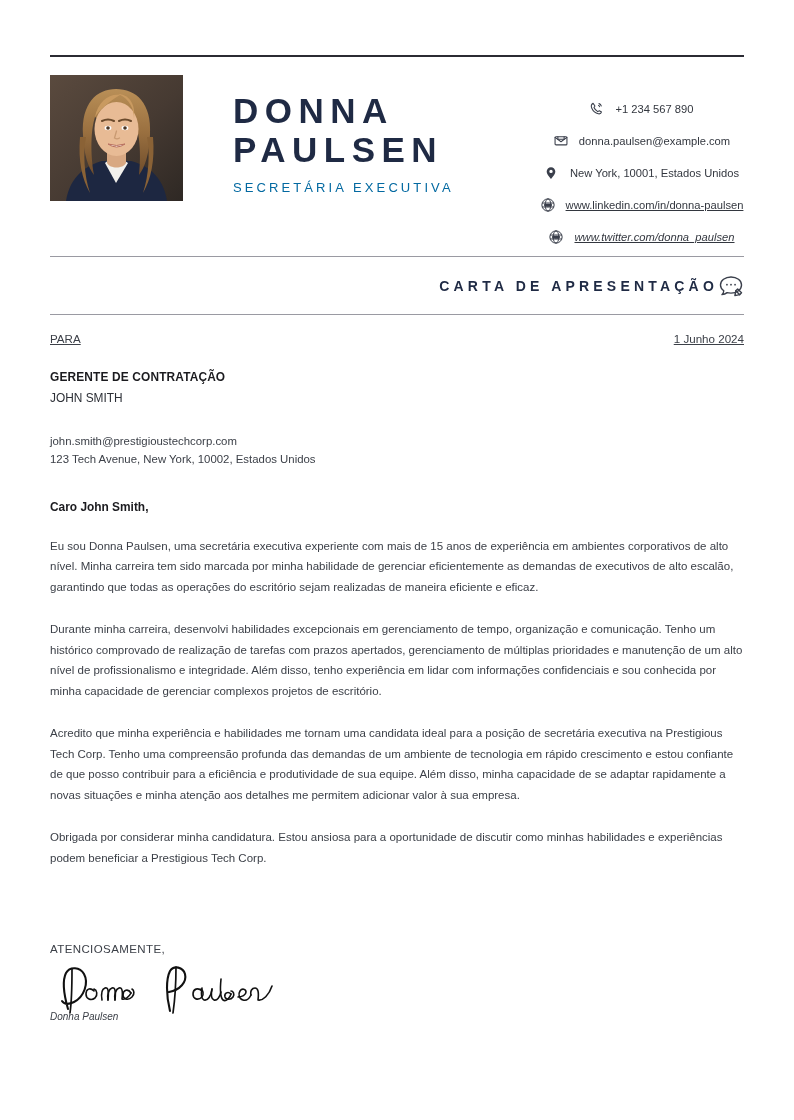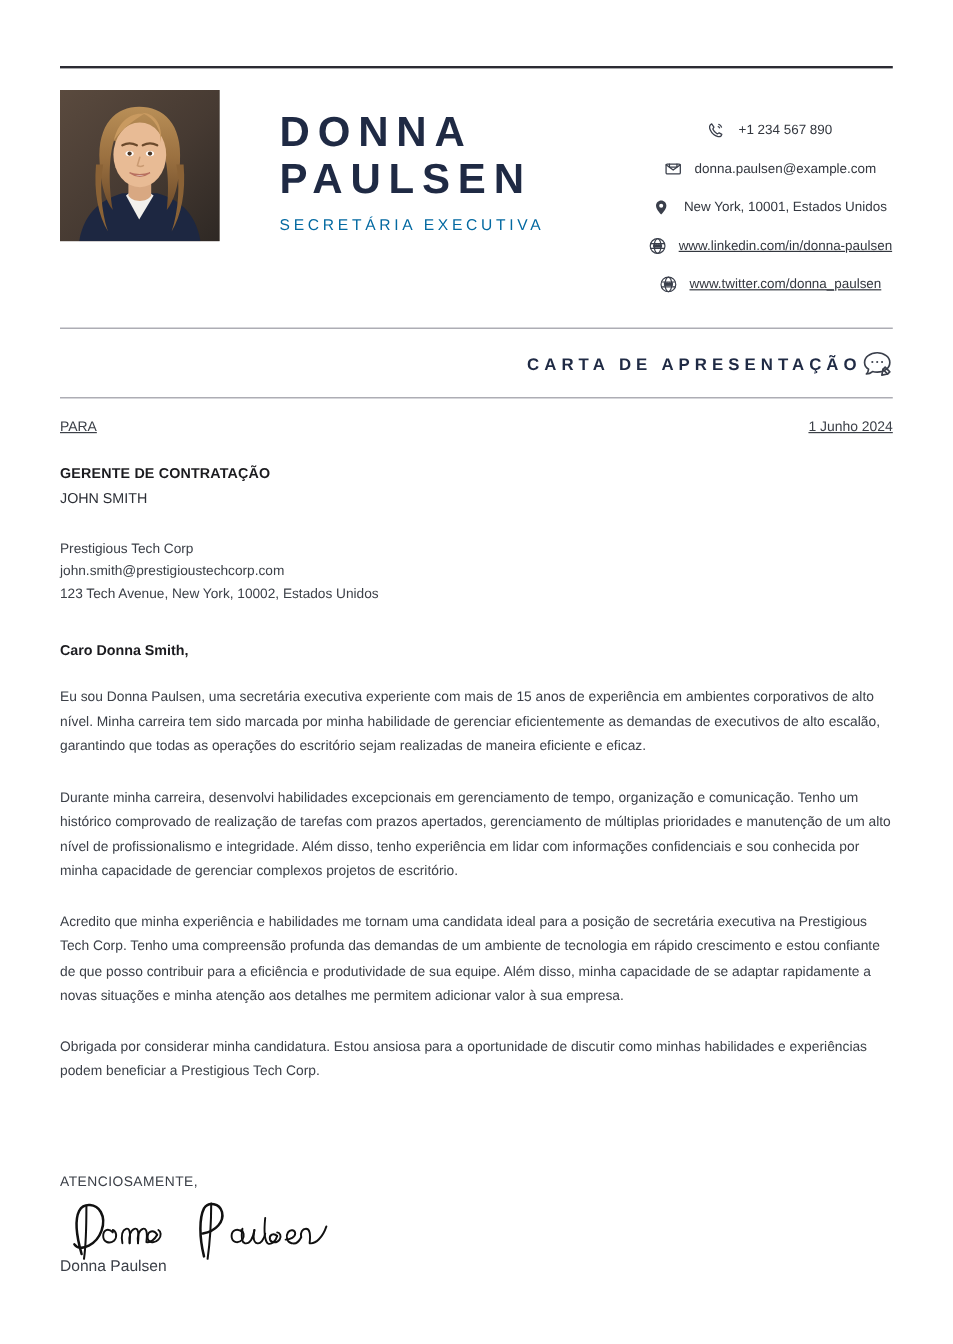--- a/index.html
+++ b/index.html
@@ -77,21 +77,21 @@
     margin-left: auto;
     width: 205px;
     padding-top: 26px;
   }
   .contact-row {
     display: flex;
     align-items: flex-start;
     margin-bottom: 15px;
     justify-content: center;
   }
-  .contact-row:last-child { margin-bottom: 17px; }
+  .contact-row:last-child { margin-bottom: 0; font-style: italic; }
   .contact-icon {
     flex: 0 0 26px;
     width: 26px;
     height: 17px;
     display: flex;
     align-items: flex-start;
     justify-content: flex-start;
     color: #3a3f4b;
   }
   .contact-icon svg { display: block; }
@@ -174,23 +174,24 @@
     font-size: 11.5px;
     letter-spacing: 0.4px;
     color: #3c4048;
   }
   .signature-mark {
     margin-top: 6px;
     height: 54px;
   }
   .signature-mark svg { display: block; }
   .sign-name {
-    font-size: 13px;
+    font-size: 10px;
     color: #3c4048;
     margin-top: -4px;
+    font-style: italic;
   }
 </style>
 </head>
 <body>
 
 <div class="page">
 
   <div class="rule-top"></div>
 
   <div class="header">
@@ -332,27 +333,26 @@
 
   <div class="meta-row">
     <span>PARA</span>
     <span>1 Junho 2024</span>
   </div>
 
   <div class="recipient">
     <div class="rcp-role">GERENTE DE CONTRATAÇÃO</div>
     <div class="rcp-name">JOHN SMITH</div>
     <div class="rcp-block">
-      <div>Prestigious Tech Corp</div>
       <div>john.smith@prestigioustechcorp.com</div>
       <div>123 Tech Avenue, New York, 10002, Estados Unidos</div>
     </div>
   </div>
 
-  <div class="salutation">Caro Donna Smith,</div>
+  <div class="salutation">Caro John Smith,</div>
 
   <div class="para">Eu sou Donna Paulsen, uma secretária executiva experiente com mais de 15 anos de experiência em ambientes corporativos de alto nível. Minha carreira tem sido marcada por minha habilidade de gerenciar eficientemente as demandas de executivos de alto escalão, garantindo que todas as operações do escritório sejam realizadas de maneira eficiente e eficaz.</div>
   <div class="para">Durante minha carreira, desenvolvi habilidades excepcionais em gerenciamento de tempo, organização e comunicação. Tenho um histórico comprovado de realização de tarefas com prazos apertados, gerenciamento de múltiplas prioridades e manutenção de um alto nível de profissionalismo e integridade. Além disso, tenho experiência em lidar com informações confidenciais e sou conhecida por minha capacidade de gerenciar complexos projetos de escritório.</div>
   <div class="para">Acredito que minha experiência e habilidades me tornam uma candidata ideal para a posição de secretária executiva na Prestigious Tech Corp. Tenho uma compreensão profunda das demandas de um ambiente de tecnologia em rápido crescimento e estou confiante de que posso contribuir para a eficiência e produtividade de sua equipe. Além disso, minha capacidade de se adaptar rapidamente a novas situações e minha atenção aos detalhes me permitem adicionar valor à sua empresa.</div>
   <div class="para">Obrigada por considerar minha candidatura. Estou ansiosa para a oportunidade de discutir como minhas habilidades e experiências podem beneficiar a Prestigious Tech Corp.</div>
 
   <div class="sign-off">ATENCIOSAMENTE,</div>
 
   <div class="signature-mark">
     <svg width="260" height="54" viewBox="0 0 260 54" fill="none" stroke="#111111" stroke-linecap="round" stroke-linejoin="round">

